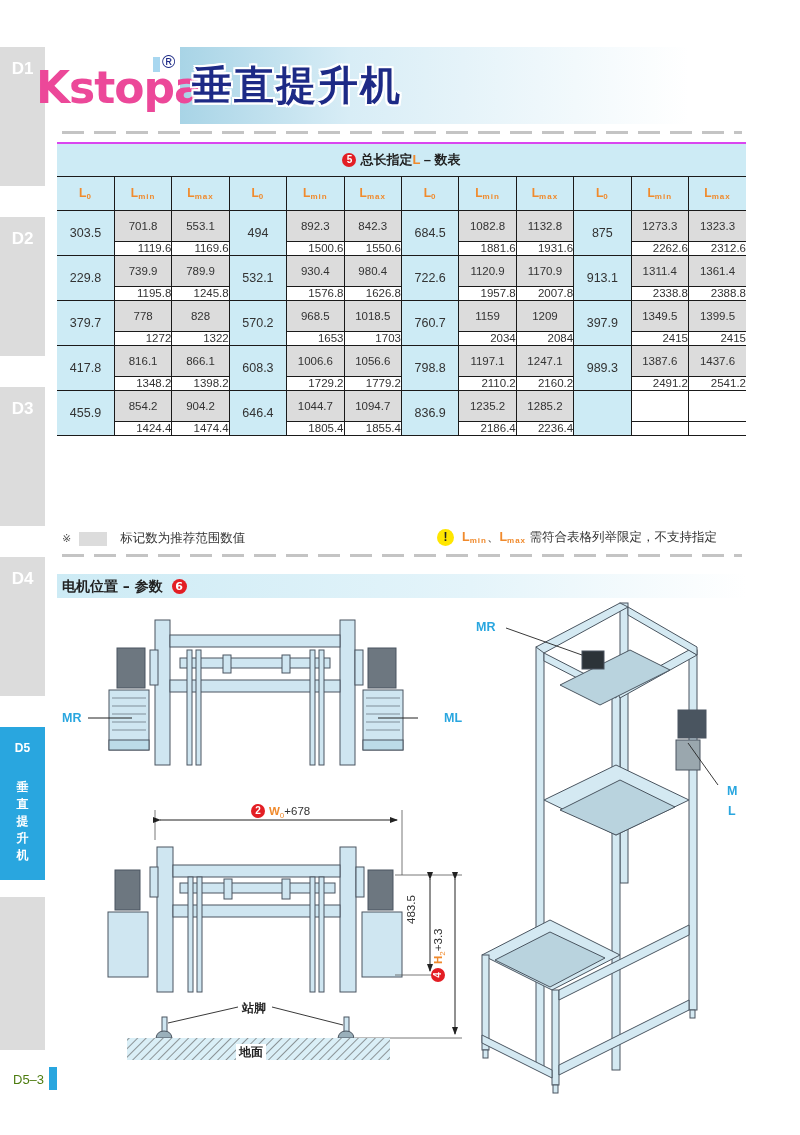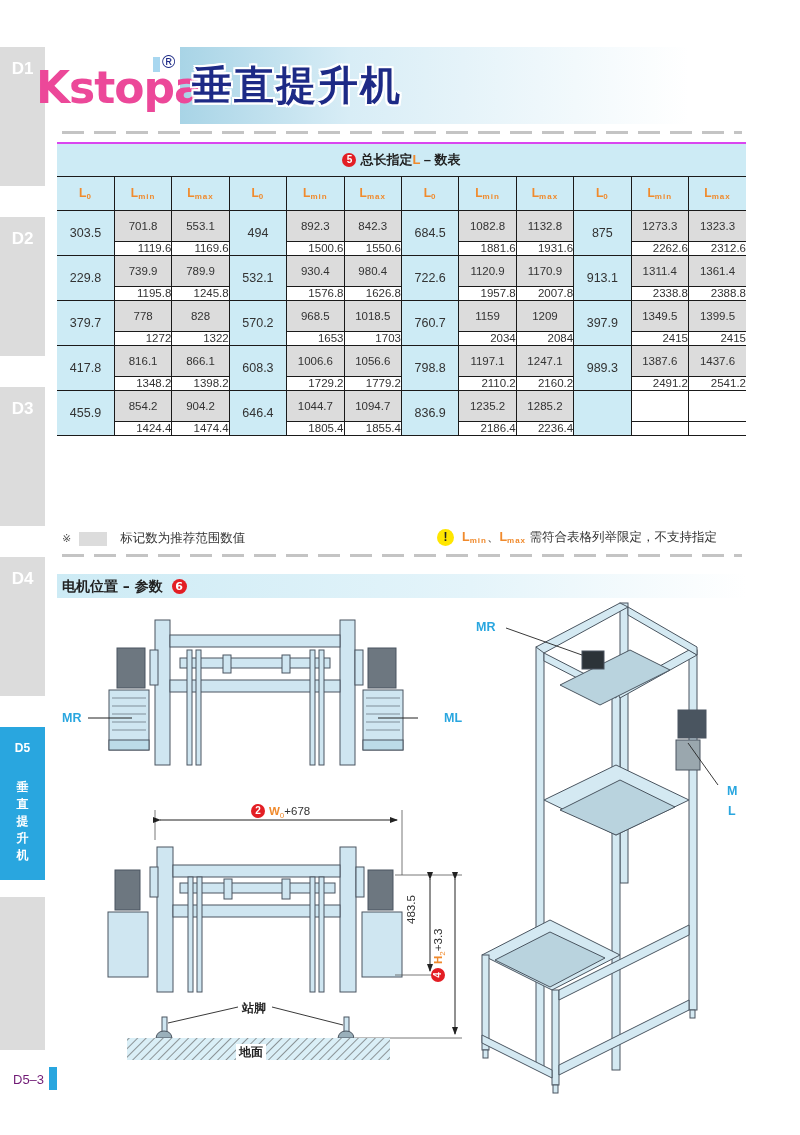--- a/index.html
+++ b/index.html
@@ -52,21 +52,21 @@
     background: linear-gradient(90deg, #cdebf5 0%, #e4f4fa 60%, #ffffff 100%); }
   .section-title { position: absolute; left: 62px; top: 578px; font-size: 14px; font-weight: bold; color: #222; font-family: "DejaVu Sans", sans-serif; }
   .section-title .num-badge { width: 15px; height: 15px; line-height: 15px; font-size: 11px; margin-left: 4px; }
 
   
   .diagram { position: absolute; }
   .callout { position: absolute; color: #29a6df; font-weight: bold; font-size: 12.5px; }
   .dim-label { position: absolute; font-size: 11.5px; color: #333; }
   .cn-label { position: absolute; font-size: 12px; font-weight: bold; color: #222; font-family: "DejaVu Sans", sans-serif; background: #fff; padding: 0 3px; }
 
-  .page-num { position: absolute; left: 13px; top: 1072px; font-size: 13px; color: #701a75; }
+  .page-num { position: absolute; left: 13px; top: 1072px; font-size: 13px; color: #4d7c0f; }
   .page-mark { position: absolute; left: 49px; top: 1067px; width: 8px; height: 23px; background: #29a6df; }
 </style>
 </head>
 <body>
 
 <div class="side-tab" style="top:47px;height:139px;">
   <span class="tab-code">D1</span>
 </div>
 <div class="side-tab" style="top:217px;height:139px;">
   <span class="tab-code">D2</span>

